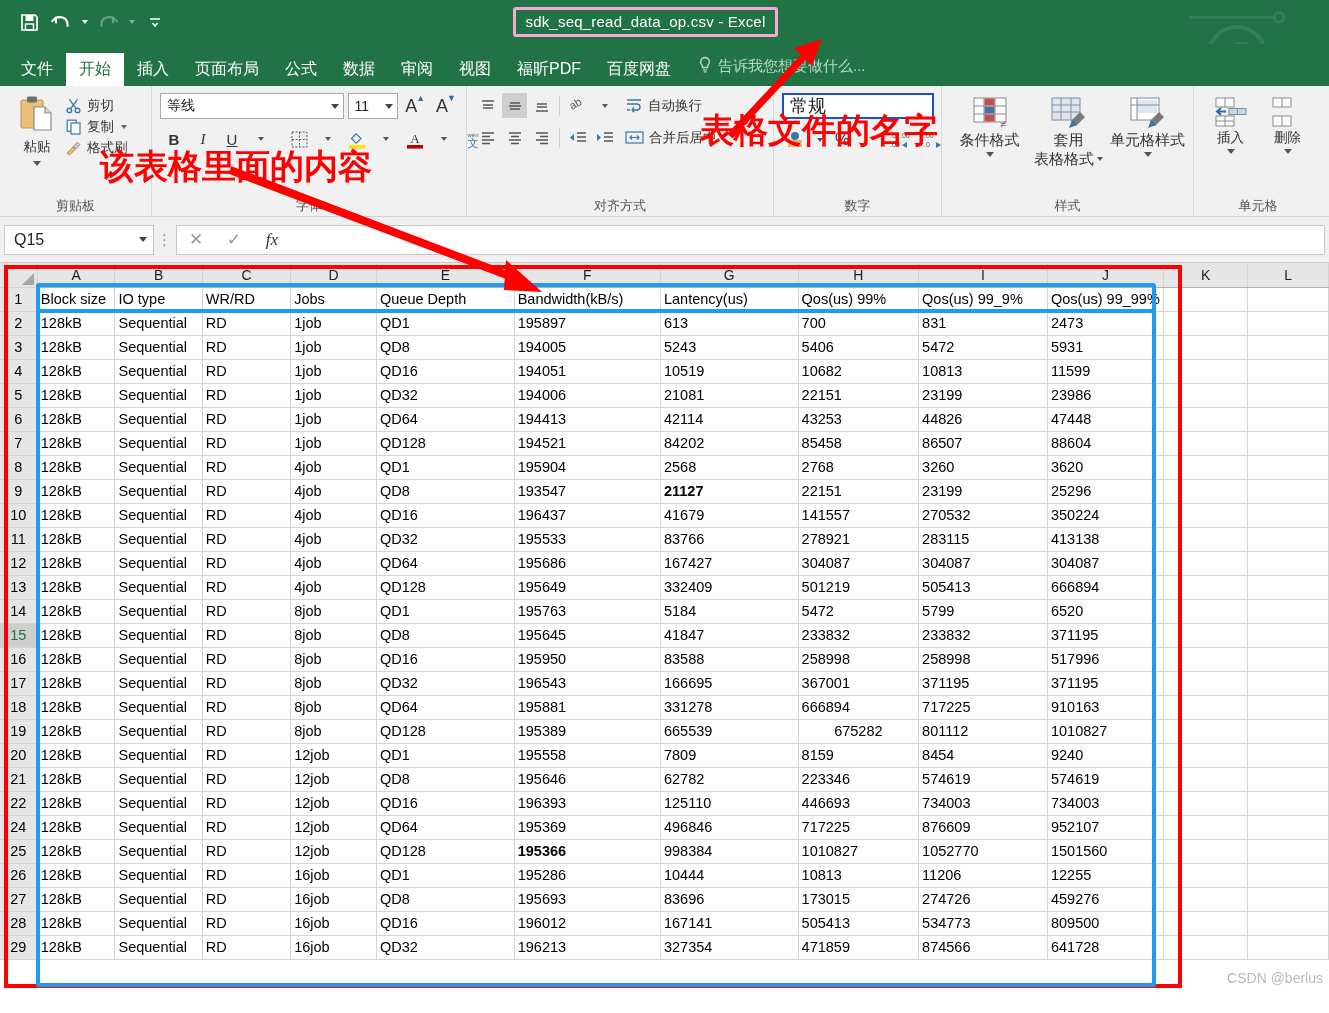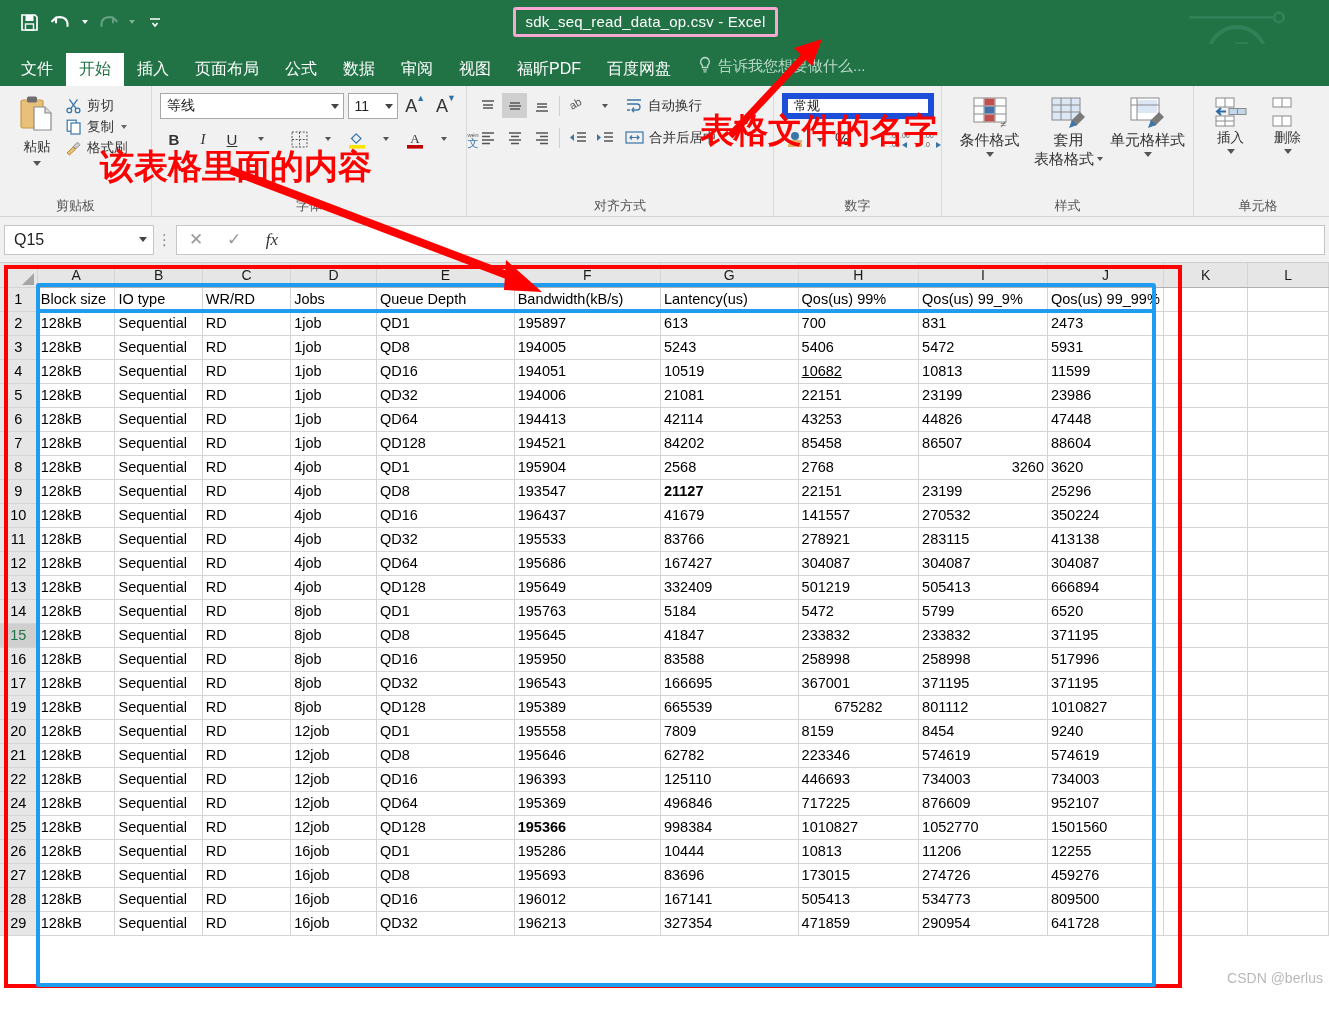--- a/index.html
+++ b/index.html
@@ -135,23 +135,23 @@
   .abtn {
     height: 25px; min-width: 25px; display: flex; align-items: center; justify-content: center;
     padding: 0 2px;
   }
   .abtn.sel { background: #cfcfcf; }
   .wrapbtn { display: flex; align-items: center; gap: 5px; font-size: 13.5px; color: #333; margin-left: 6px; }
 
   
   .g-num { width: 168px; }
   .numfmt {
-    width: 152px; height: 26px; background: #fff; border: 6px solid #1d4ed8;
+    width: 152px; height: 26px; background: #fff; border: 2px solid #1d4ed8;
     display: flex; align-items: center; justify-content: space-between;
-    padding: 0 4px 0 6px; font-size: 13px; color: #222;
+    padding: 0 4px 0 6px; font-size: 18px; color: #222;
   }
   .num-row2 { display: flex; align-items: center; gap: 4px; margin-top: 8px; }
   .nbtn { height: 25px; display: flex; align-items: center; justify-content: center; font-size: 16px; color: #333; padding: 0 4px; }
 
   
   .g-style { width: 252px; }
   .style-btn {
     width: 80px; display: flex; flex-direction: column; align-items: center; padding-top: 1px;
   }
   .style-btn .sl { font-size: 15px; color: #333; text-align: center; line-height: 1.25; }
@@ -672,21 +672,21 @@
         </tr>
         <tr>
           <td class="rowhdr">4</td>
           <td class="cell" style="width: 78px;">128kB</td>
           <td class="cell" style="width: 88px;">Sequential</td>
           <td class="cell" style="width: 90px;">RD</td>
           <td class="cell" style="width: 88px;">1job</td>
           <td class="cell" style="width: 140px;">QD16</td>
           <td class="cell" style="width: 148px;">194051</td>
           <td class="cell" style="width: 140px;">10519</td>
-          <td class="cell" style="width: 122px; text-decoration: underline;">10682</td>
+          <td class="cell" style="width: 122px;">10682</td>
           <td class="cell" style="width: 130px;">10813</td>
           <td class="cell" style="width: 96px;">11599</td>
           <td class="cell" style="width: 88px;"></td>
           <td class="cell" style="width: 84px;"></td>
         </tr>
         <tr>
           <td class="rowhdr">5</td>
           <td class="cell" style="width: 78px;">128kB</td>
           <td class="cell" style="width: 88px;">Sequential</td>
           <td class="cell" style="width: 90px;">RD</td>
@@ -733,21 +733,21 @@
         <tr>
           <td class="rowhdr">8</td>
           <td class="cell" style="width: 78px;">128kB</td>
           <td class="cell" style="width: 88px;">Sequential</td>
           <td class="cell" style="width: 90px;">RD</td>
           <td class="cell" style="width: 88px;">4job</td>
           <td class="cell" style="width: 140px;">QD1</td>
           <td class="cell" style="width: 148px;">195904</td>
           <td class="cell" style="width: 140px;">2568</td>
           <td class="cell" style="width: 122px;">2768</td>
-          <td class="cell" style="width: 130px; text-align: right;">3260</td>
+          <td class="cell" style="width: 130px;">3260</td>
           <td class="cell" style="width: 96px;">3620</td>
           <td class="cell" style="width: 88px;"></td>
           <td class="cell" style="width: 84px;"></td>
         </tr>
         <tr>
           <td class="rowhdr">9</td>
           <td class="cell" style="width: 78px;">128kB</td>
           <td class="cell" style="width: 88px;">Sequential</td>
           <td class="cell" style="width: 90px;">RD</td>
           <td class="cell" style="width: 88px;">4job</td>
@@ -874,20 +874,35 @@
           <td class="cell" style="width: 140px;">QD32</td>
           <td class="cell" style="width: 148px;">196543</td>
           <td class="cell" style="width: 140px;">166695</td>
           <td class="cell" style="width: 122px;">367001</td>
           <td class="cell" style="width: 130px;">371195</td>
           <td class="cell" style="width: 96px;">371195</td>
           <td class="cell" style="width: 88px;"></td>
           <td class="cell" style="width: 84px;"></td>
         </tr>
         <tr>
+          <td class="rowhdr">18</td>
+          <td class="cell" style="width: 78px;">128kB</td>
+          <td class="cell" style="width: 88px;">Sequential</td>
+          <td class="cell" style="width: 90px;">RD</td>
+          <td class="cell" style="width: 88px;">8job</td>
+          <td class="cell" style="width: 140px;">QD64</td>
+          <td class="cell" style="width: 148px;">195881</td>
+          <td class="cell" style="width: 140px;">331278</td>
+          <td class="cell" style="width: 122px;">666894</td>
+          <td class="cell" style="width: 130px;">717225</td>
+          <td class="cell" style="width: 96px;">910163</td>
+          <td class="cell" style="width: 88px;"></td>
+          <td class="cell" style="width: 84px;"></td>
+        </tr>
+        <tr>
           <td class="rowhdr">19</td>
           <td class="cell" style="width: 78px;">128kB</td>
           <td class="cell" style="width: 88px;">Sequential</td>
           <td class="cell" style="width: 90px;">RD</td>
           <td class="cell" style="width: 88px;">8job</td>
           <td class="cell" style="width: 140px;">QD128</td>
           <td class="cell" style="width: 148px;">195389</td>
           <td class="cell" style="width: 140px;">665539</td>
           <td class="cell" style="width: 122px; text-align: center;">675282</td>
           <td class="cell" style="width: 130px;">801112</td>
@@ -1018,21 +1033,21 @@
         <tr>
           <td class="rowhdr">29</td>
           <td class="cell" style="width: 78px;">128kB</td>
           <td class="cell" style="width: 88px;">Sequential</td>
           <td class="cell" style="width: 90px;">RD</td>
           <td class="cell" style="width: 88px;">16job</td>
           <td class="cell" style="width: 140px;">QD32</td>
           <td class="cell" style="width: 148px;">196213</td>
           <td class="cell" style="width: 140px;">327354</td>
           <td class="cell" style="width: 122px;">471859</td>
-          <td class="cell" style="width: 130px;">290954</td>
+          <td class="cell" style="width: 130px;">874566</td>
           <td class="cell" style="width: 96px;">641728</td>
           <td class="cell" style="width: 88px;"></td>
           <td class="cell" style="width: 84px;"></td>
         </tr>
       </tbody>
   </table>
 
   <div class="redbox" style="left:4px; top:2px; width:1178px; height:723px;"></div>
 
   <div class="bluebox" style="left:36px; top:20px; width:1120px; height:30px; border-radius:3px;"></div>

